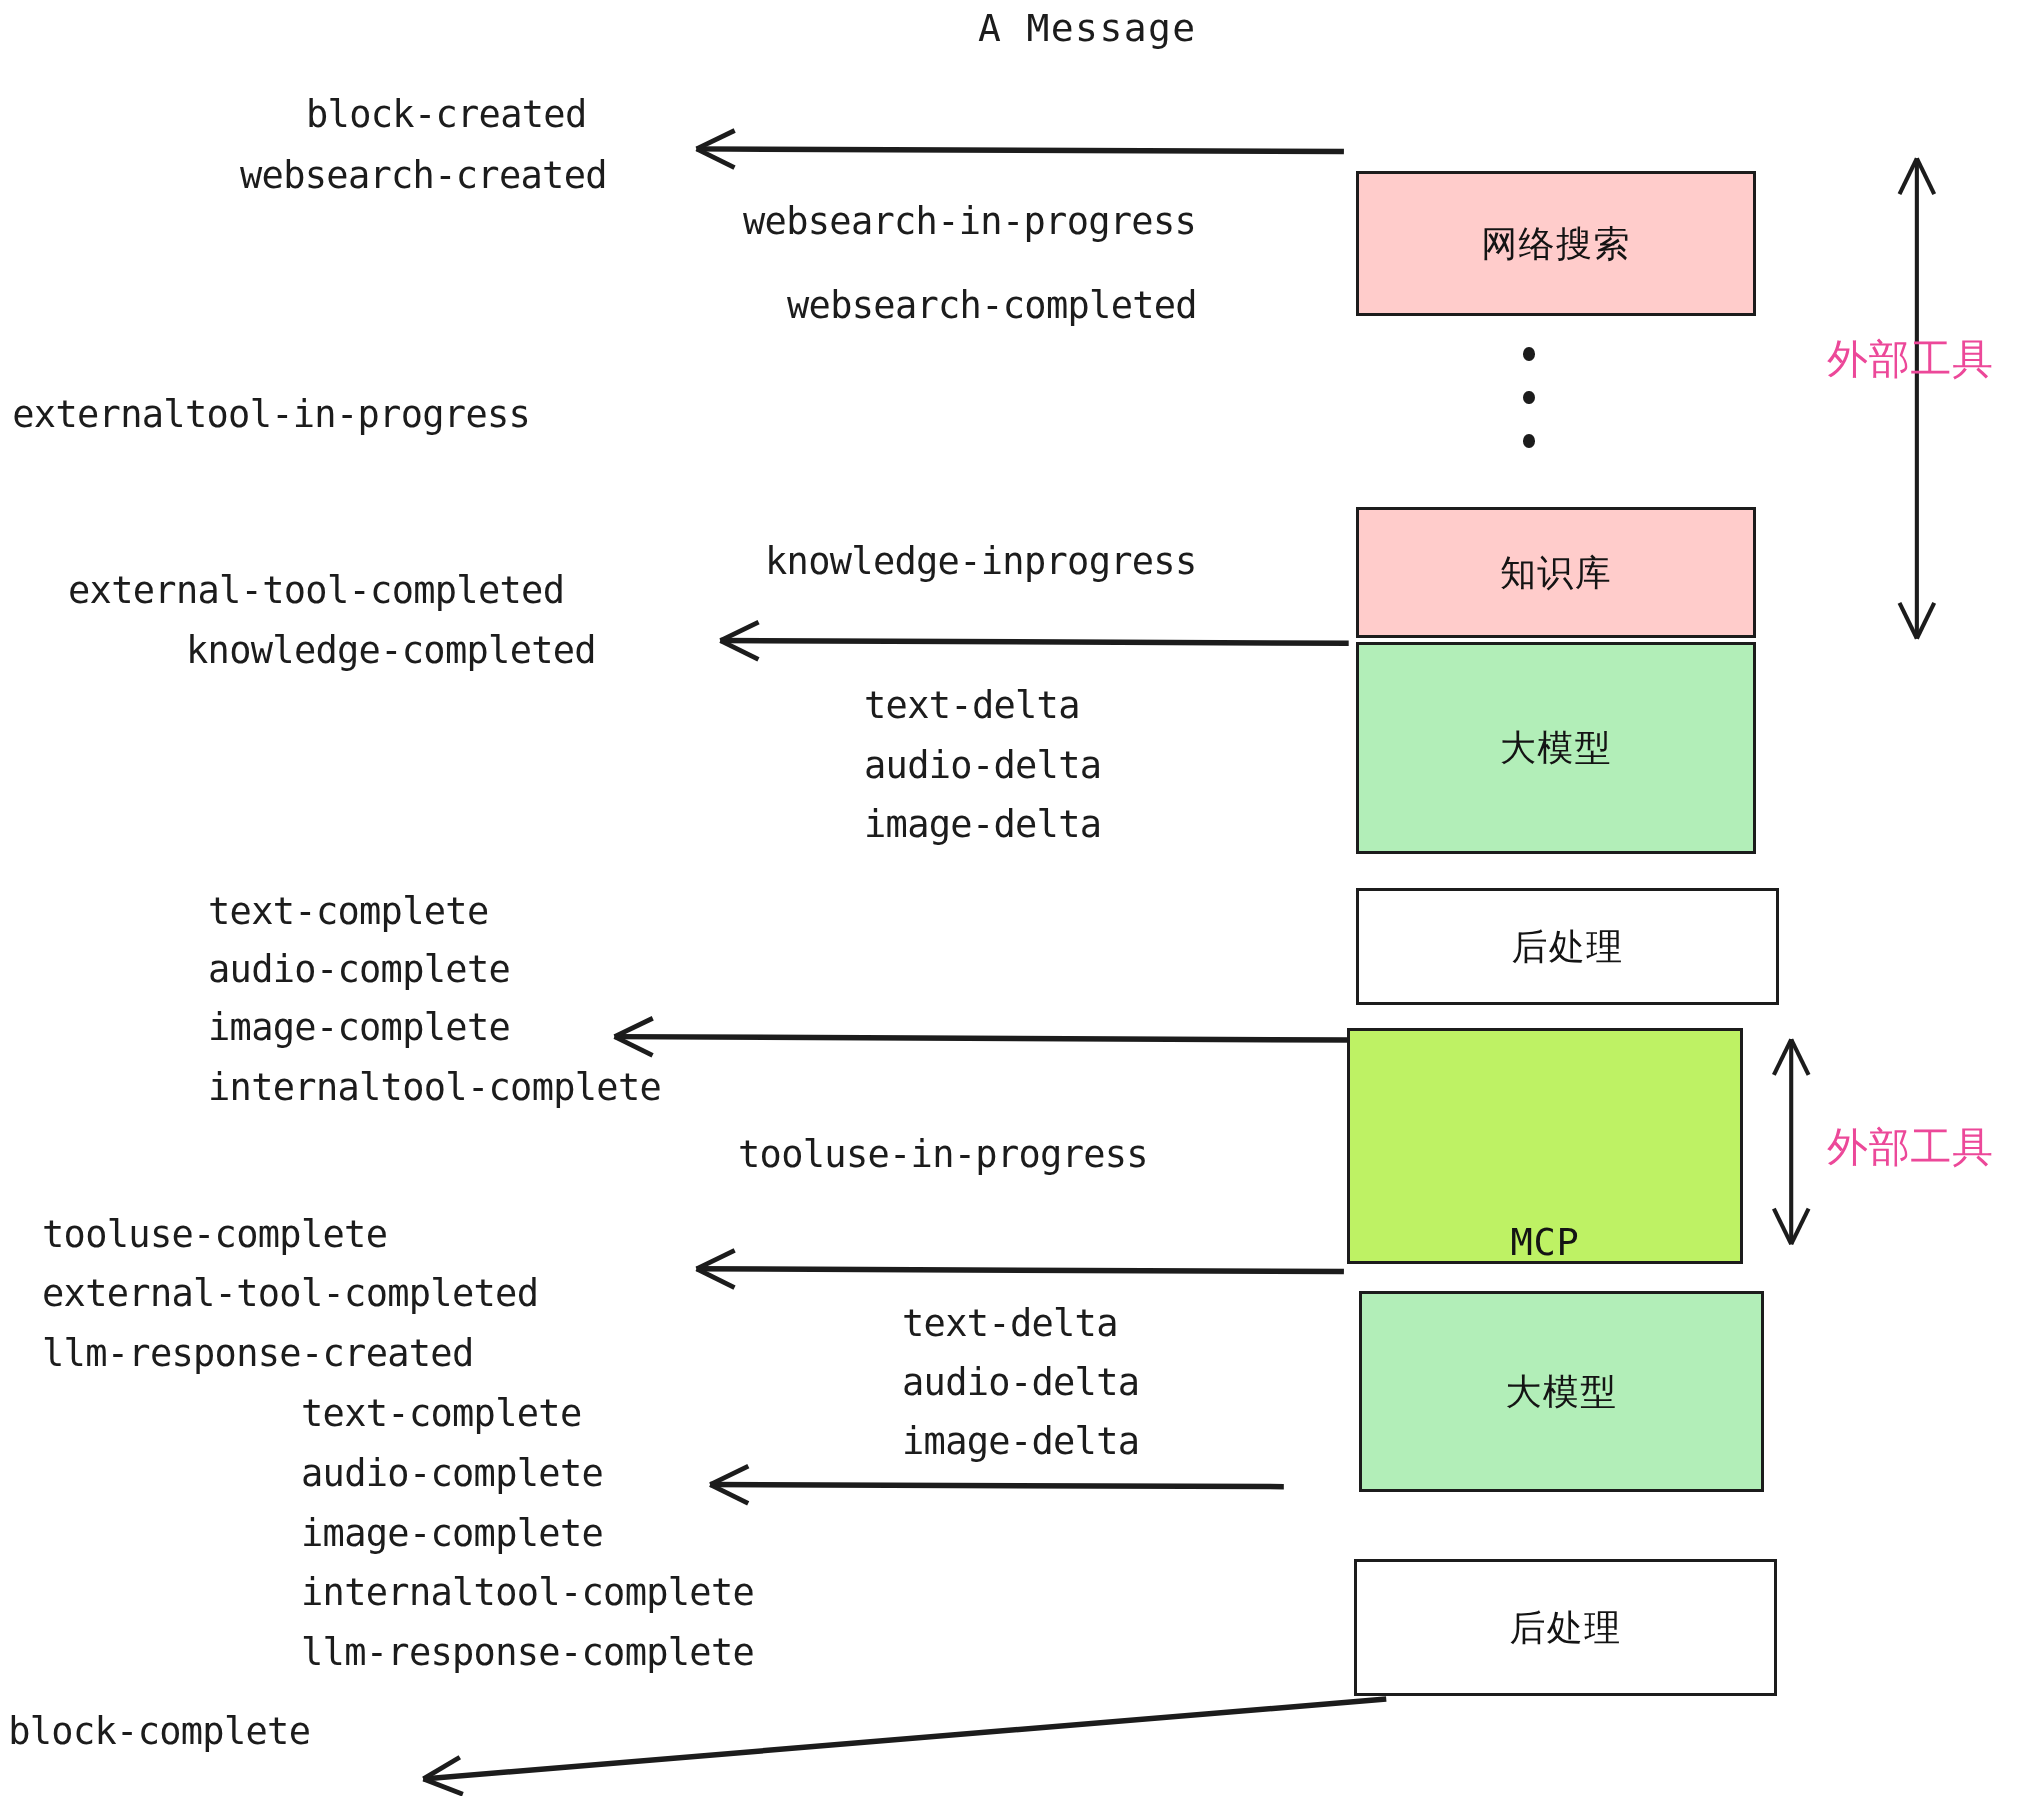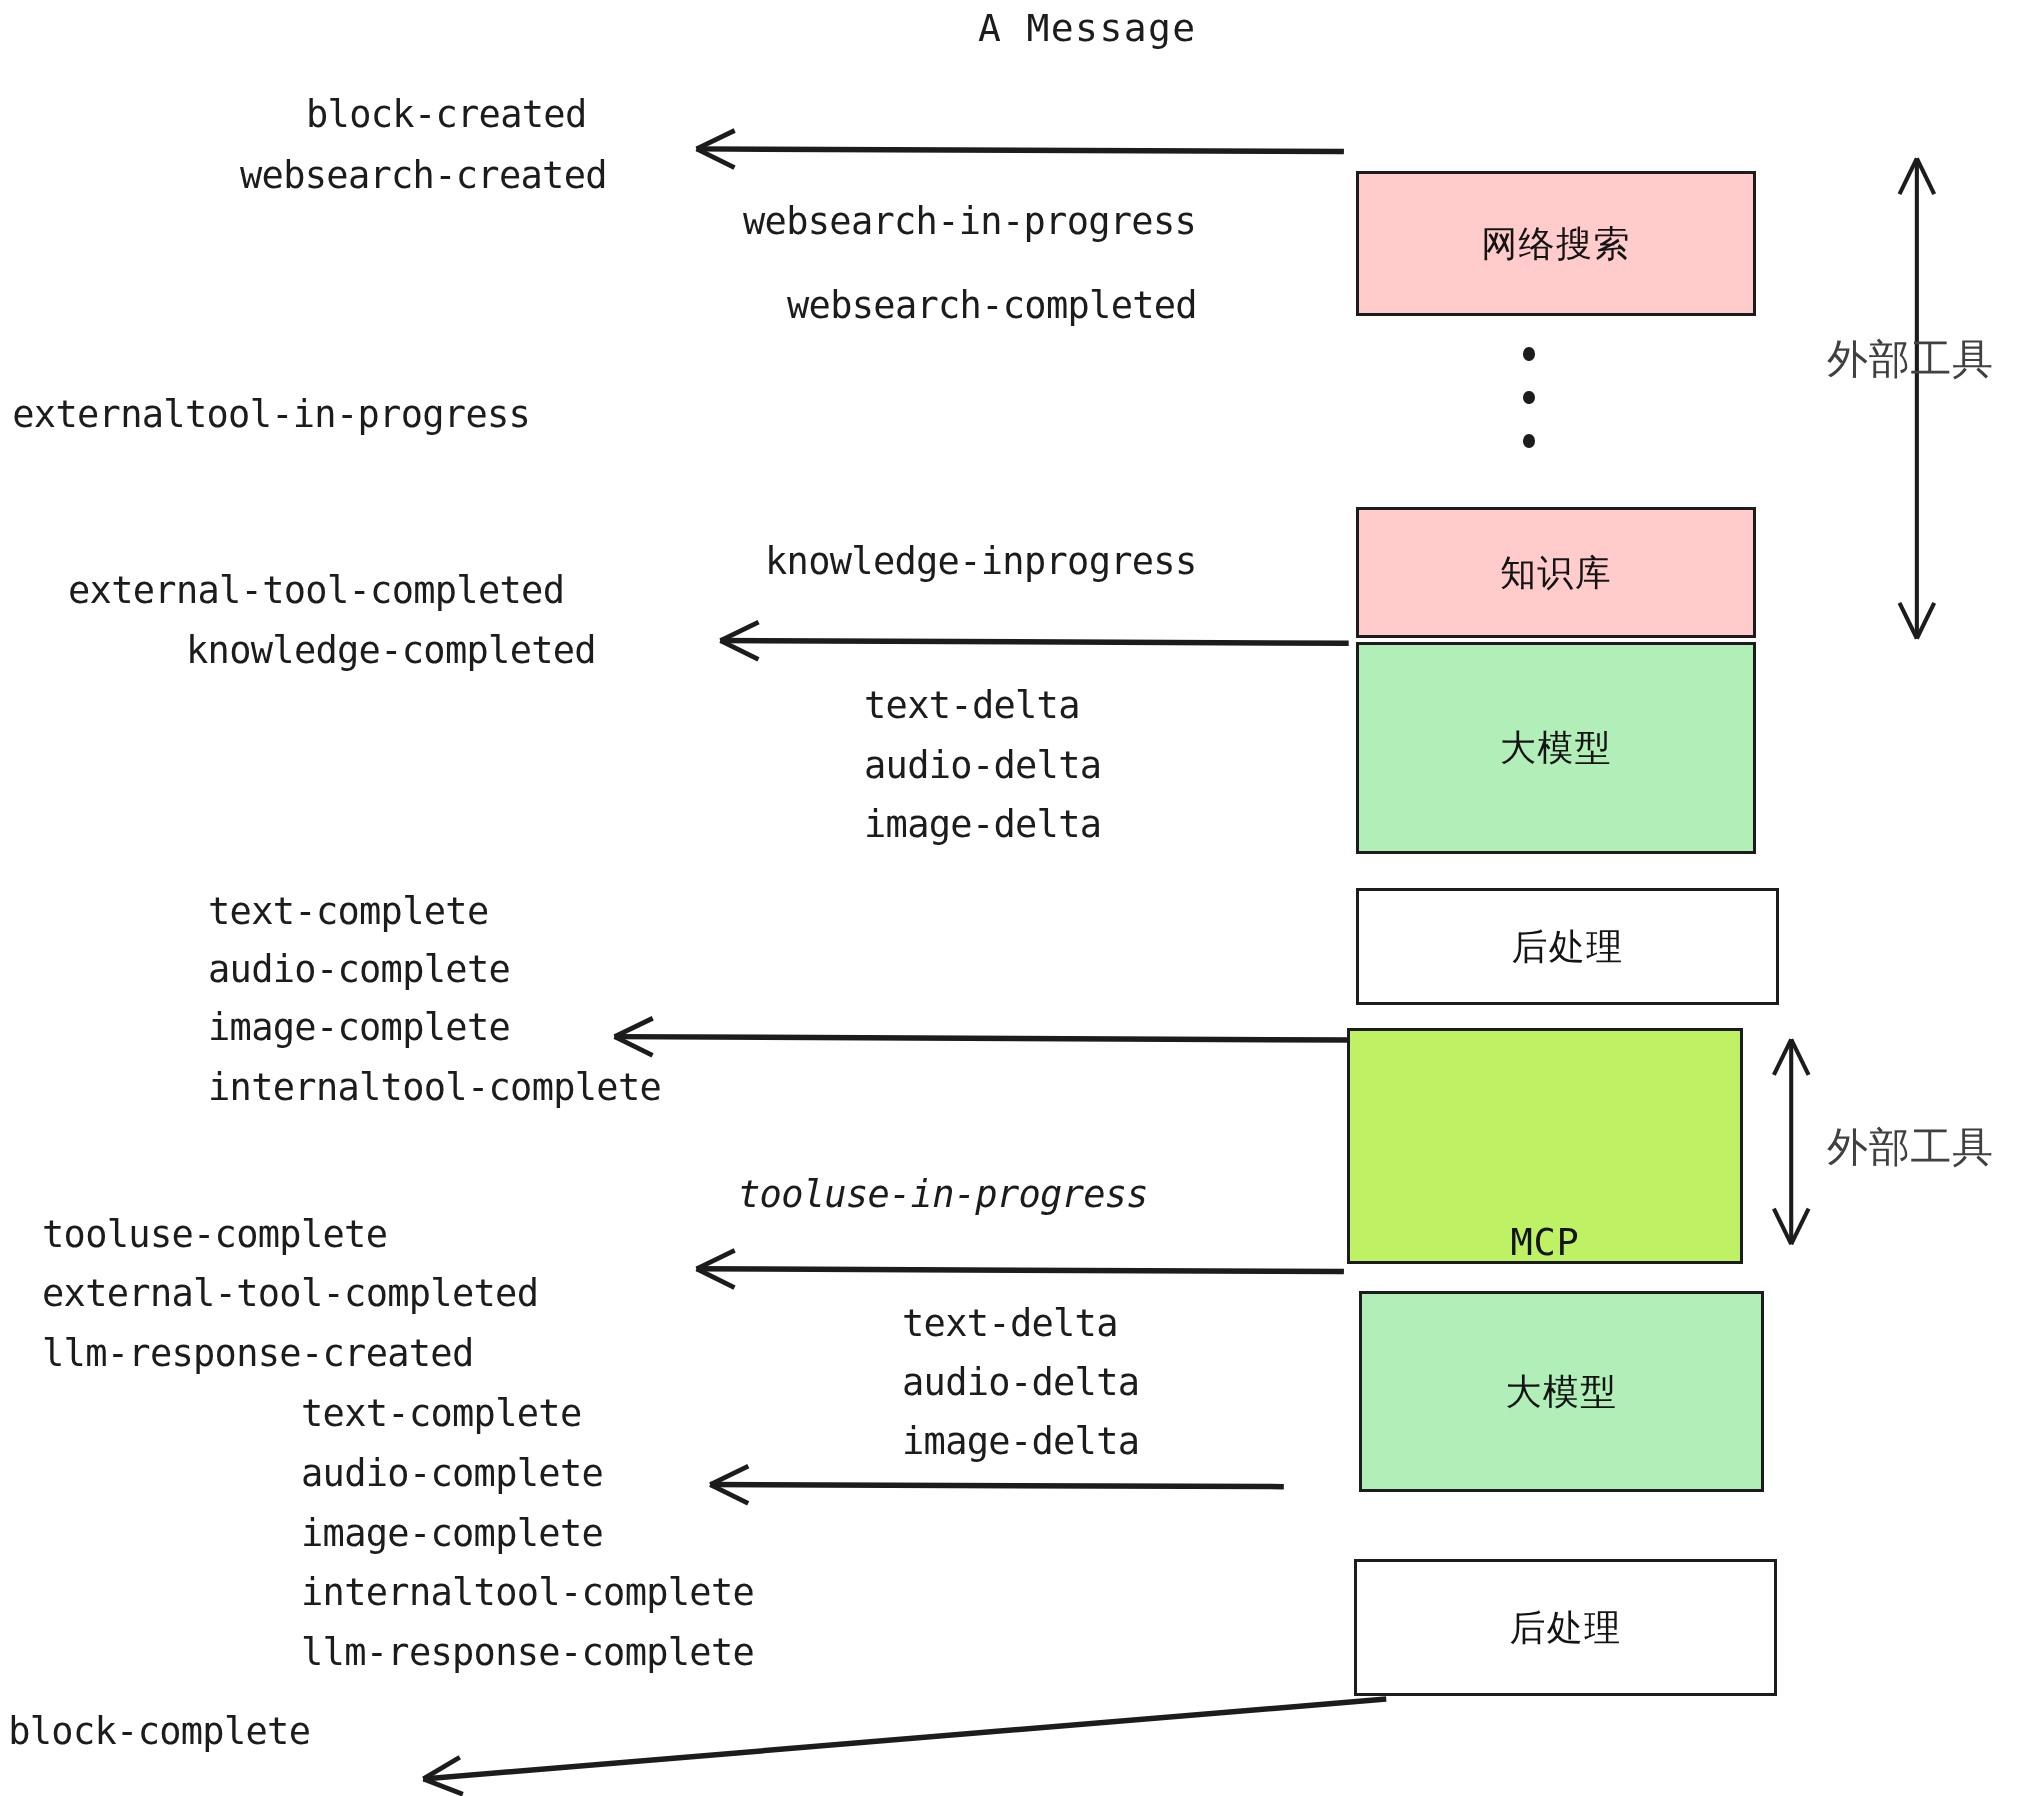--- a/index.html
+++ b/index.html
@@ -61,21 +61,21 @@
     font-family: "DejaVu Sans Mono", monospace;
     font-size: 37px;
     letter-spacing: 0.7px;
   }
   
   .side-label {
     position: absolute;
     font-family: "DejaVu Sans", sans-serif;
     font-size: 41px;
     letter-spacing: 0.7px;
-    color: #404040;
+    color: #ec4899;
     white-space: nowrap;
   }
   
   .dots {
     position: absolute;
     display: flex;
     flex-direction: column;
     align-items: center;
   }
   .dots i {
@@ -178,21 +178,21 @@
       <div class="evt" style="left: 765px; top: 543px;">knowledge-inprogress</div>
       <div class="evt" style="left: 68px; top: 572px;">external-tool-completed</div>
       <div class="evt" style="left: 186px; top: 632px; text-align: center;">knowledge-completed</div>
       <div class="evt" style="left: 864px; top: 687px;">text-delta</div>
       <div class="evt" style="left: 864px; top: 747px;">audio-delta</div>
       <div class="evt" style="left: 864px; top: 806px;">image-delta</div>
       <div class="evt" style="left: 208px; top: 893px;">text-complete</div>
       <div class="evt" style="left: 208px; top: 951px;">audio-complete</div>
       <div class="evt" style="left: 208px; top: 1009px;">image-complete</div>
       <div class="evt" style="left: 208px; top: 1069px;">internaltool-complete</div>
-      <div class="evt" style="left: 738px; top: 1176px; font-style: italic;">tooluse-in-progress</div>
+      <div class="evt" style="left: 738px; top: 1136px;">tooluse-in-progress</div>
       <div class="evt" style="left: 42px; top: 1216px;">tooluse-complete</div>
       <div class="evt" style="left: 42px; top: 1275px;">external-tool-completed</div>
       <div class="evt" style="left: 42px; top: 1335px;">llm-response-created</div>
       <div class="evt" style="left: 902px; top: 1305px;">text-delta</div>
       <div class="evt" style="left: 902px; top: 1364px;">audio-delta</div>
       <div class="evt" style="left: 902px; top: 1423px;">image-delta</div>
       <div class="evt" style="left: 301px; top: 1395px;">text-complete</div>
       <div class="evt" style="left: 301px; top: 1455px;">audio-complete</div>
       <div class="evt" style="left: 301px; top: 1515px;">image-complete</div>
       <div class="evt" style="left: 301px; top: 1574px;">internaltool-complete</div>

